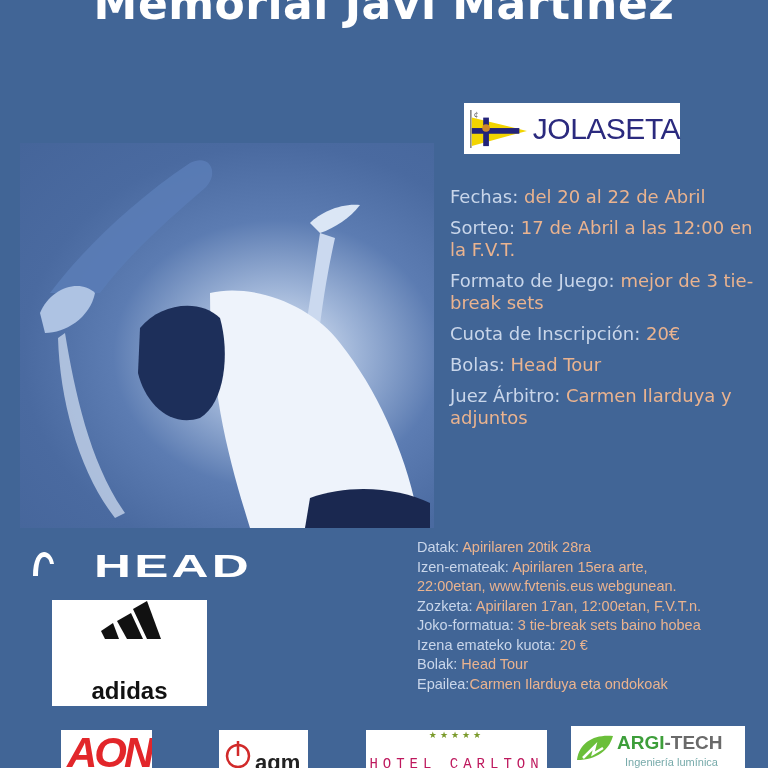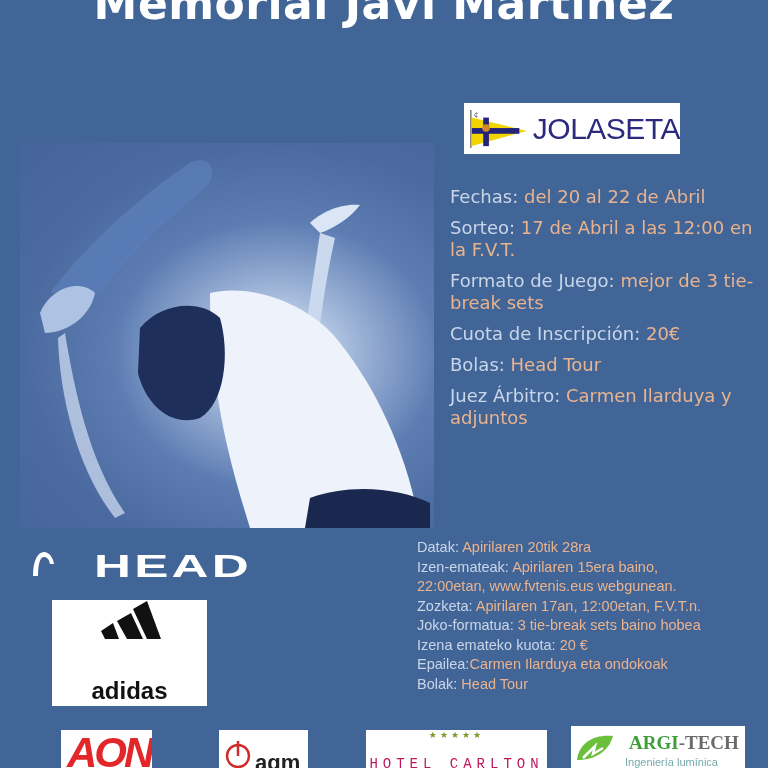--- a/index.html
+++ b/index.html
@@ -21,21 +21,21 @@
   .adidas { position:absolute; left:52px; top:600px; width:155px; height:106px; background:#fff; display:flex; flex-direction:column; align-items:center; justify-content:center;gap:40px; }
   .adidas .word { font-family:"Liberation Sans", sans-serif; color:#111; font-size:24px; font-weight:bold; margin-top:-2px; }
   .sponsor { position:absolute; top:730px; height:40px; background:#fff; overflow:hidden; }
   .aon { left:61px; width:91px; color:#e2262a; font-family:"Liberation Sans", sans-serif; font-weight:900; font-size:42px; font-style:italic; line-height:46px; padding-left:6px; letter-spacing:-3px; }
   .agm { left:219px; width:89px; }
   .agm .txt { position:absolute; left:36px; top:6px; font-family:"Liberation Sans", sans-serif; font-weight:bold; font-size:22px; color:#222;margin-top:14px; }
   .carlton { left:366px; width:181px; text-align:center; }
   .carlton .stars { color:#7a9a2a; font-size:9px; letter-spacing:3px; margin-top:0px; }
   .carlton .nm { font-family:Liberation Mono, monospace; font-size:14px; letter-spacing:5px; color:#be185d; margin-top:16px; }
   .argi { left:571px; top:726px; width:174px; height:44px; }
-  .argi .nm { position:absolute; left:58px; top:6px; font-family:Liberation Serif, serif; font-weight:bold; font-size:19px; color:#6a6a6a; }
+  .argi .nm { position:absolute; left:46px; top:6px; font-family:Liberation Sans, sans-serif; font-weight:bold; font-size:19px; color:#6a6a6a; }
   .argi .nm span { color:#3d9e3a; }
   .argi .sub { position:absolute; left:54px; top:30px; font-size:11px; color:#7aa; font-family:"Liberation Sans", sans-serif; }
 </style>
 </head>
 <body>
 
 <div class="title">"Memorial Javi Martinez"</div>
 
 <div class="photo">
   <svg viewBox="0 0 414 385" preserveAspectRatio="none">
@@ -66,27 +66,27 @@
   <div class="row"><span class="lbl">Fechas:</span> <span class="val">del 20 al 22 de Abril</span></div>
   <div class="row"><span class="lbl">Sorteo:</span> <span class="val">17 de Abril a las 12:00 en la F.V.T.</span></div>
   <div class="row"><span class="lbl">Formato de Juego:</span> <span class="val">mejor de 3 tie-break sets</span></div>
   <div class="row"><span class="lbl">Cuota de Inscripción:</span> <span class="val">20€</span></div>
   <div class="row"><span class="lbl">Bolas:</span> <span class="val">Head Tour</span></div>
   <div class="row"><span class="lbl">Juez Árbitro:</span> <span class="val">Carmen Ilarduya y adjuntos</span></div>
 </div>
 
 <div class="info2">
   <div class="row"><span class="lbl">Datak:</span> <span class="val">Apirilaren 20tik 28ra</span></div>
-  <div class="row"><span class="lbl">Izen-emateak:</span> <span class="val">Apirilaren 15era baino,</span></div>
+  <div class="row"><span class="lbl">Izen-emateak:</span> <span class="val">Apirilaren 15era arte,</span></div>
   <div class="row"><span class="val">22:00etan, www.fvtenis.eus webgunean.</span></div>
   <div class="row"><span class="lbl">Zozketa:</span> <span class="val">Apirilaren 17an, 12:00etan, F.V.T.n.</span></div>
   <div class="row"><span class="lbl">Joko-formatua:</span> <span class="val">3 tie-break sets baino hobea</span></div>
   <div class="row"><span class="lbl">Izena emateko kuota:</span> <span class="val">20 €</span></div>
+  <div class="row"><span class="lbl">Bolak:</span> <span class="val"> Head Tour</span></div>
   <div class="row"><span class="lbl">Epailea:</span><span class="val">Carmen Ilarduya eta ondokoak</span></div>
-  <div class="row"><span class="lbl">Bolak:</span> <span class="val"> Head Tour</span></div>
 </div>
 
 <div class="head-logo">
   <svg width="26" height="30" viewBox="0 0 26 30">
     <path d="M3 28 C3 12 8 4 14 4 C19 4 23 9 24 16 L20 16 C19 11 17 9 14 9 C10 9 8 16 8 28 Z" fill="#fff"></path>
   </svg>
   <span class="head-text">HEAD</span>
 </div>
 
 <div class="adidas">

